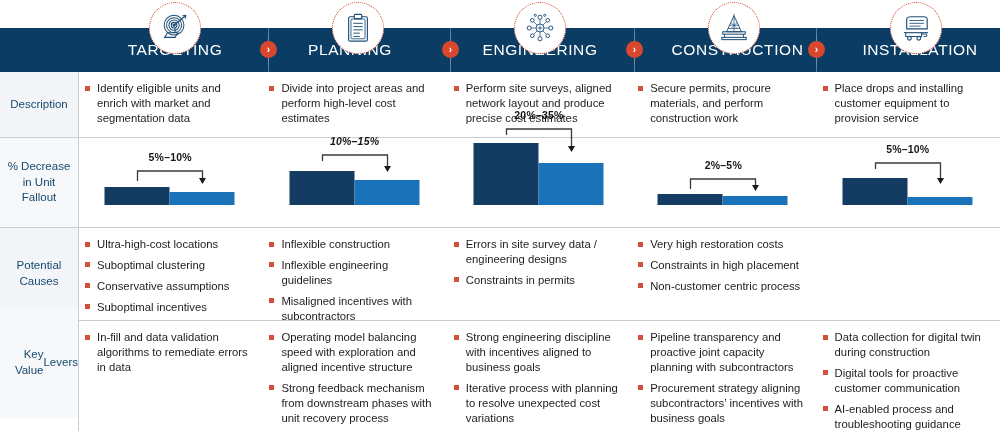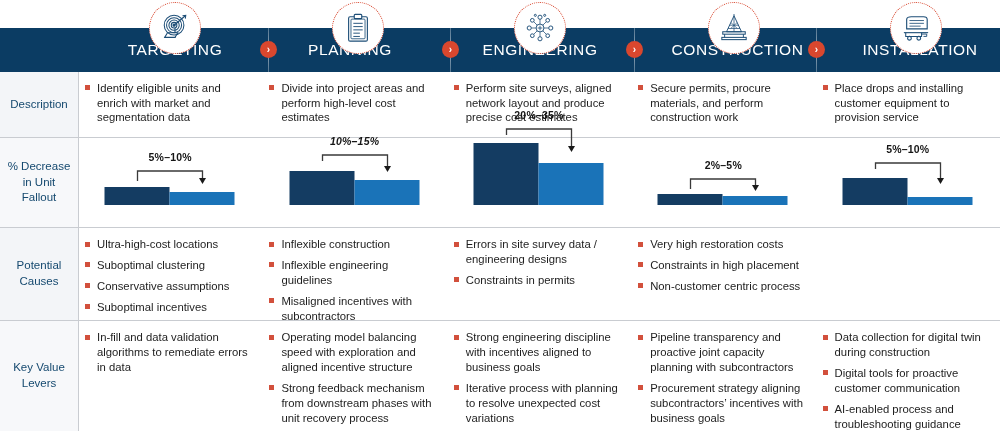--- a/index.html
+++ b/index.html
@@ -230,21 +230,21 @@
       </svg>
     </span>
   </div>
 
   <div class="grid">
 
     <div class="rowlabel" style="top:0; height:65px;">
       <span>Description</span>
     </div>
     <div class="vdiv" style="top:0; height:65px;"></div>
-    <div class="cells" style="top:0; height:65px;align-items:center;">
+    <div class="cells" style="top:0; height:65px;">
       <div class="cell">
         <ul class="bul">
           <li>Identify eligible units and enrich with market and segmentation data</li>
         </ul>
       </div>
       <div class="cell">
         <ul class="bul">
           <li>Divide into project areas and perform high-level cost estimates</li>
         </ul>
       </div>
@@ -377,21 +377,21 @@
       <div class="cell">
         <ul class="bul">
           <li>Very high restoration costs</li>
           <li>Constraints in high placement</li>
           <li>Non-customer centric process</li>
         </ul>
       </div>
     </div>
     <div class="row-sep" style="top:248px;"></div>
 
-    <div class="rowlabel alt" style="top:249px; height:110px; flex-direction:column;">
+    <div class="rowlabel alt" style="top:236px; height:110px; flex-direction:row;">
       <span>Key Value</span>
       <span>Levers</span>
     </div>
     <div class="vdiv" style="top:249px; height:110px;"></div>
     <div class="cells" style="top:249px; height:110px;">
       <div class="cell">
         <ul class="bul">
           <li>In-fill and data validation algorithms to remediate errors in data</li>
         </ul>
       </div>

